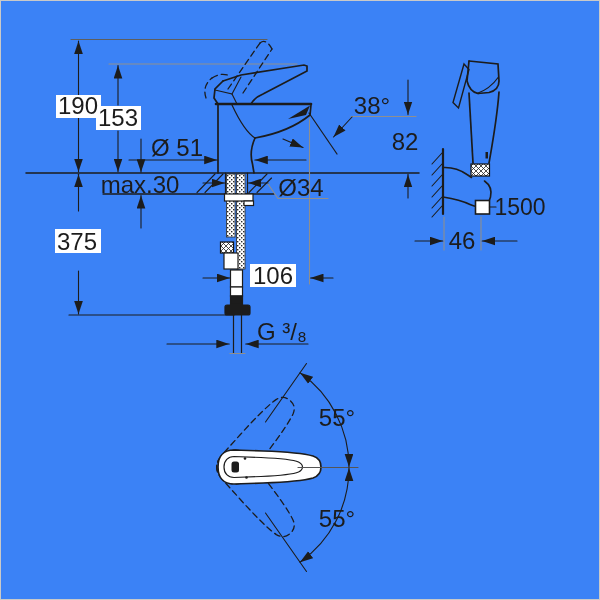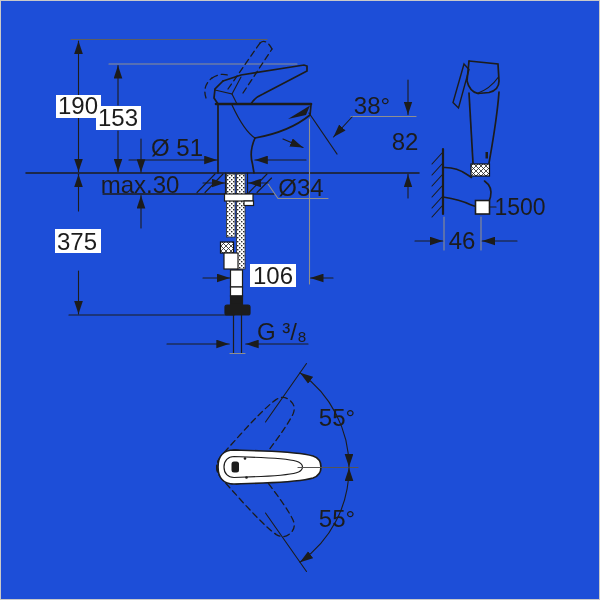--- a/index.html
+++ b/index.html
@@ -1,17 +1,17 @@
 <!DOCTYPE html>
 <html><head>
 <meta charset="utf-8">
 <style>
   html,body{margin:0;padding:0;background:#ffffff;}
   .canvas{
-    position:relative;width:598px;height:598px;background:#1d4ed8;
+    position:relative;width:598px;height:598px;background:#3b82f6;
     border:1px solid #c9c9c9;overflow:hidden;
     font-family:"Liberation Sans", sans-serif;
   }
   svg{display:block;}
   text{
     font-family:"Liberation Sans", sans-serif;
     fill:#1c1c1c;
   }
   .dim{font-size:24px;}
   .dim-sm{font-size:23px;}

